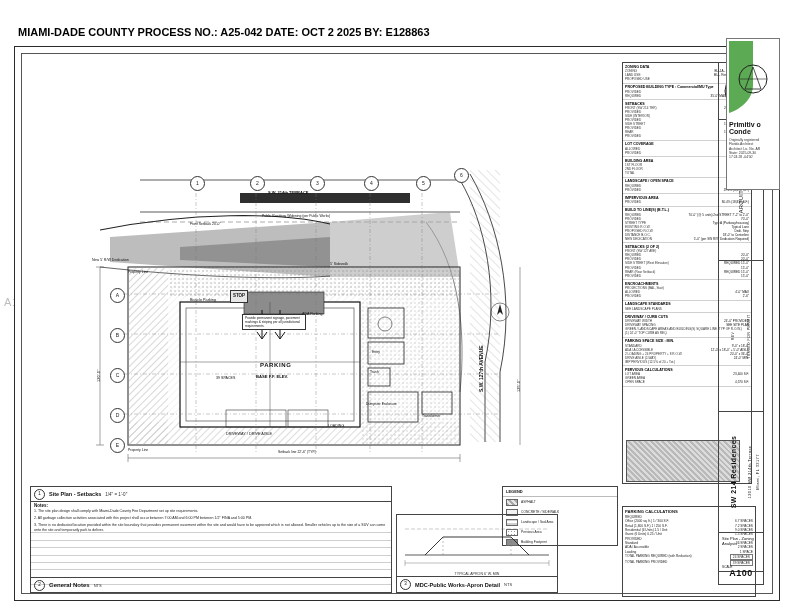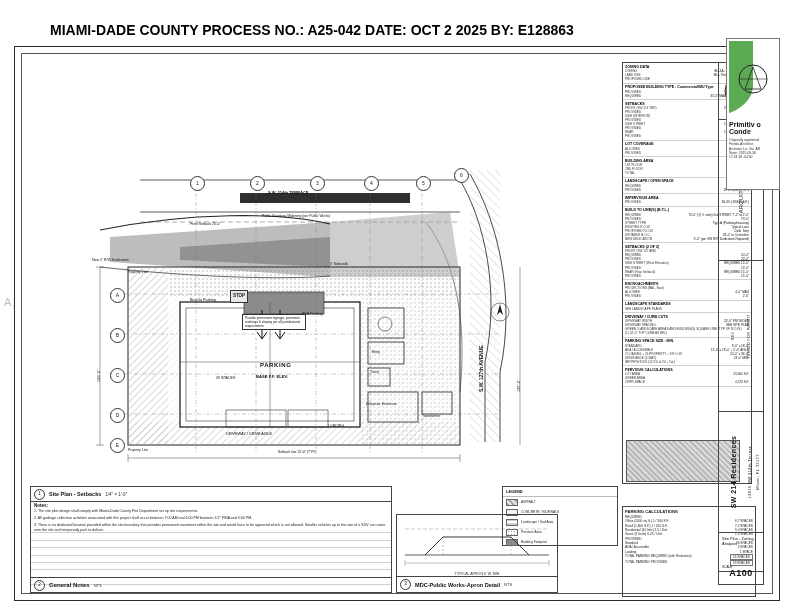--- a/index.html
+++ b/index.html
@@ -14,21 +14,21 @@
   .stamp{
     position:absolute;left:18px;top:14px;width:700px;height:26px;
     display:flex;align-items:flex-end;gap:10px;
   }
   .stamp .received{
     font-family:"Liberation Serif", serif;
     font-weight:bold;font-size:20px;letter-spacing:.2px;color:#000;
   }
   .stamp .meta{
     font-family:"Liberation Sans", sans-serif;
-    font-weight:bold;font-size:14px;color:#000;margin-bottom:2px;margin-left:32px;
+    font-weight:bold;font-size:11px;color:#000;margin-bottom:2px;
   }
 
   
   .sheet{
     position:absolute;left:14px;top:46px;width:764px;height:553px;
     background:#fff;border:1px solid #2b2b2b;
   }
   .sheet-inner{
     position:absolute;left:6px;top:6px;right:6px;bottom:6px;border:1px solid #555;
   }

